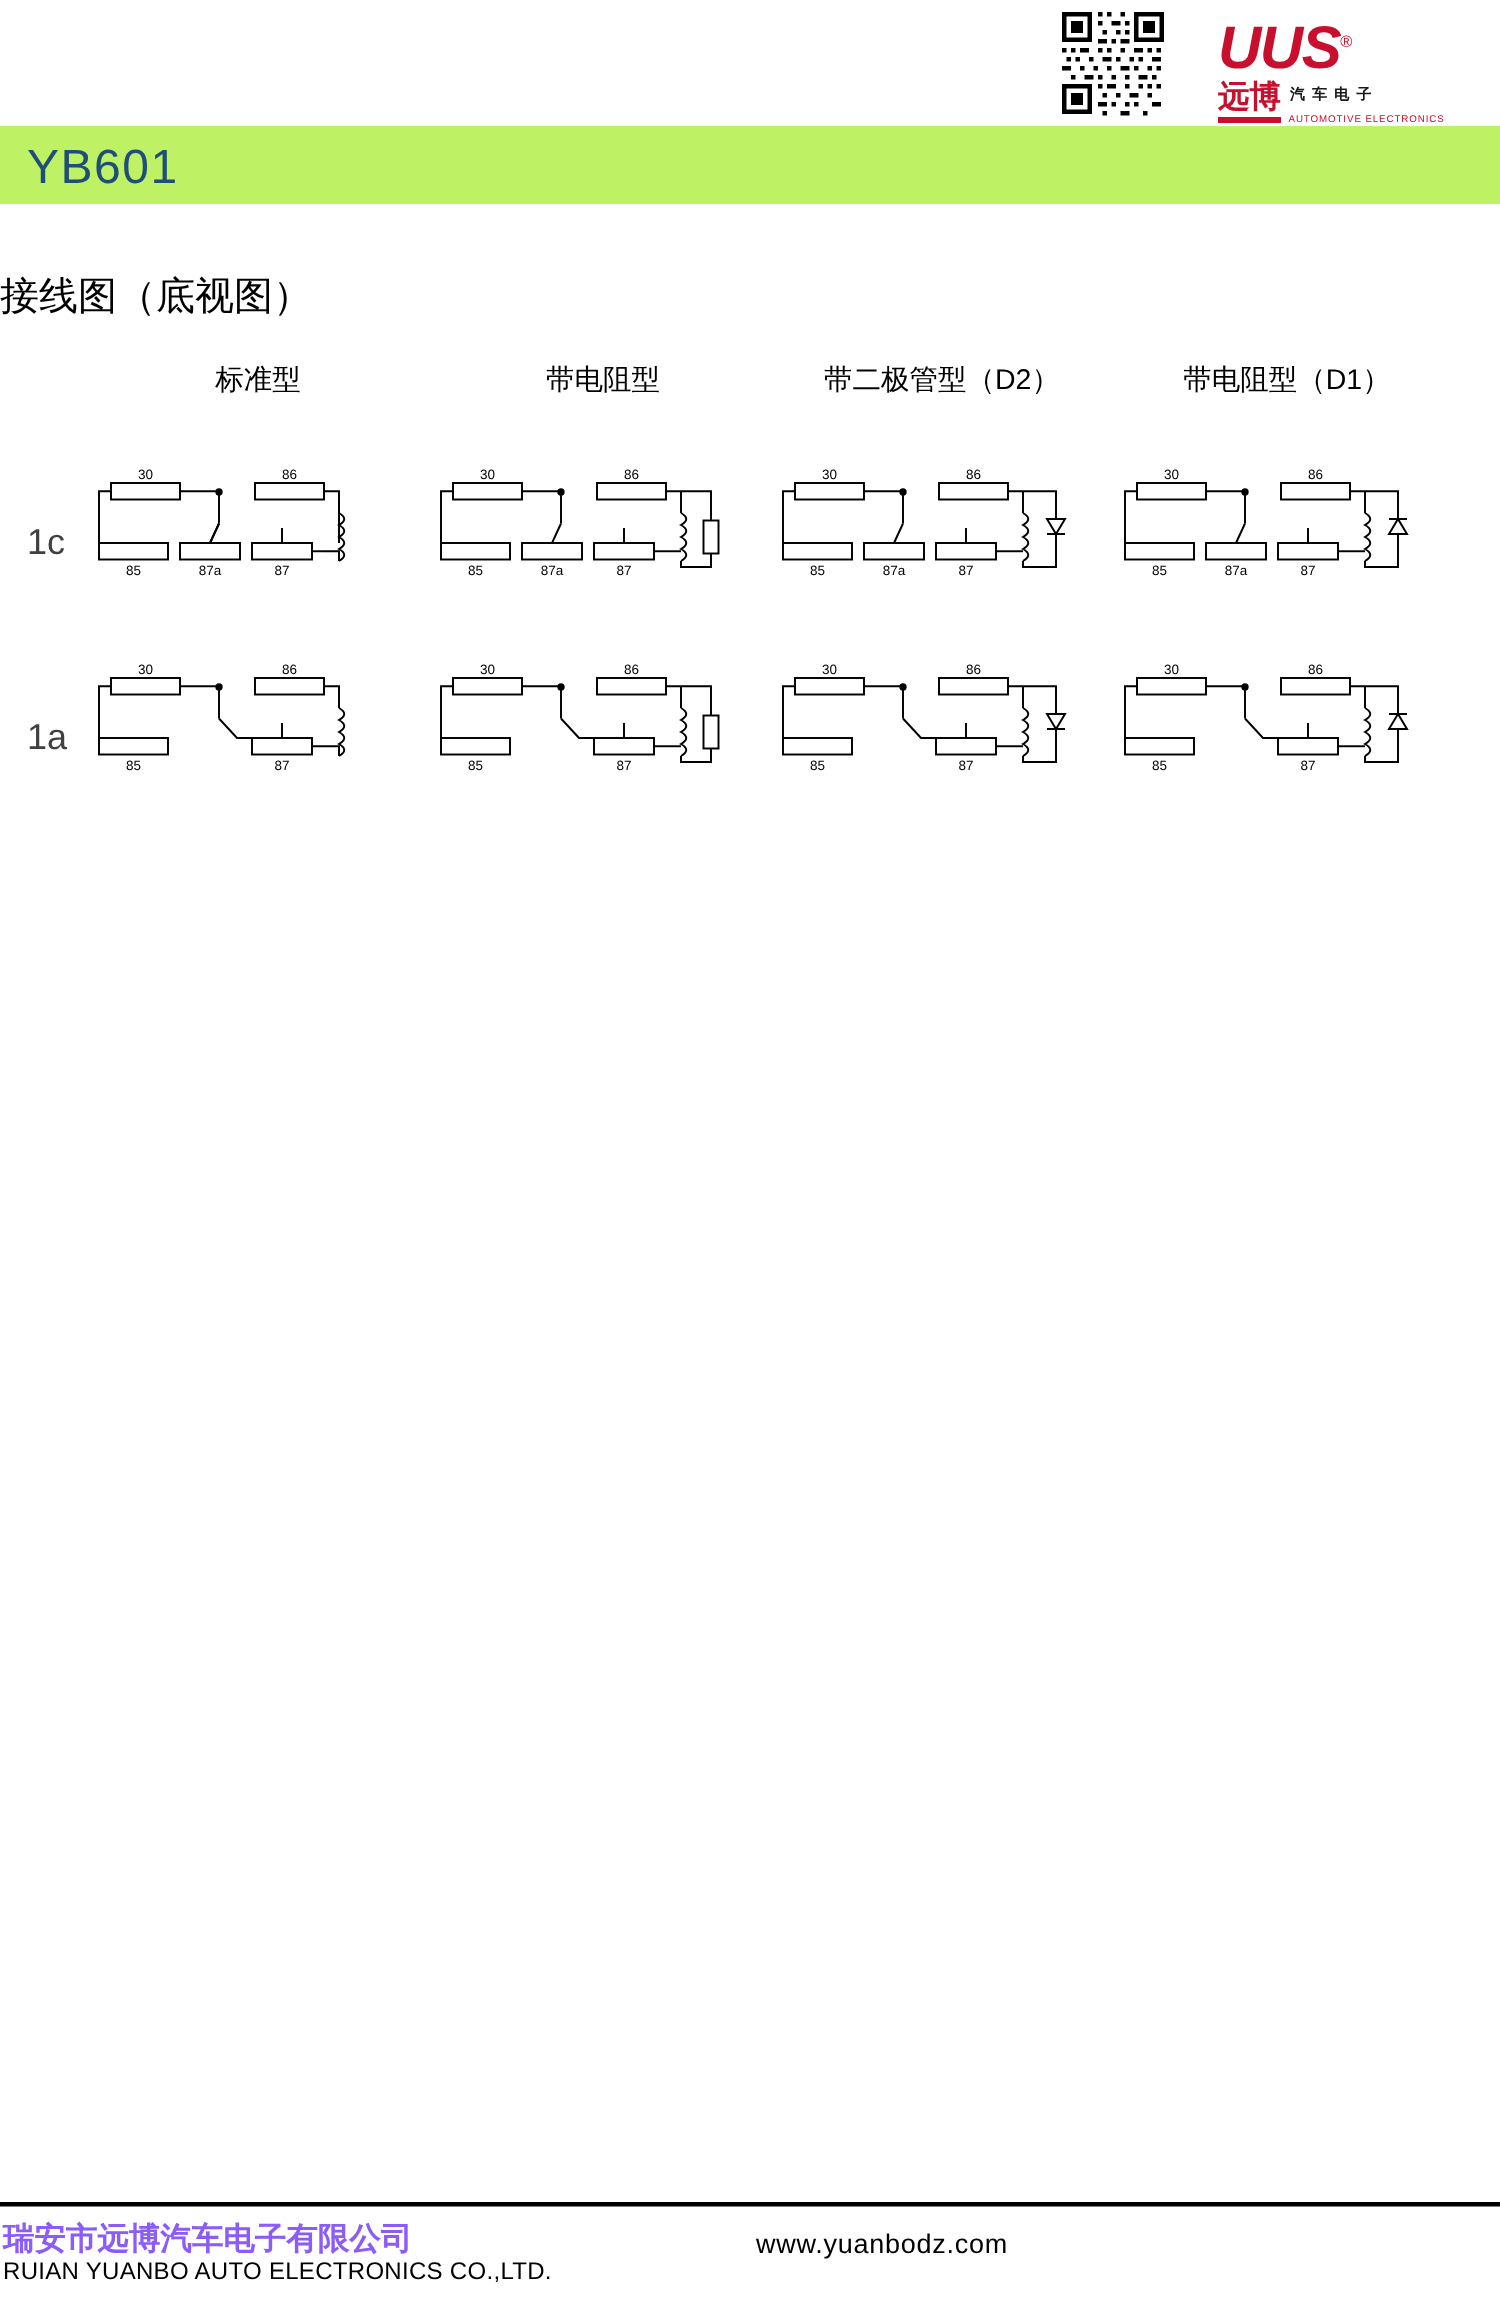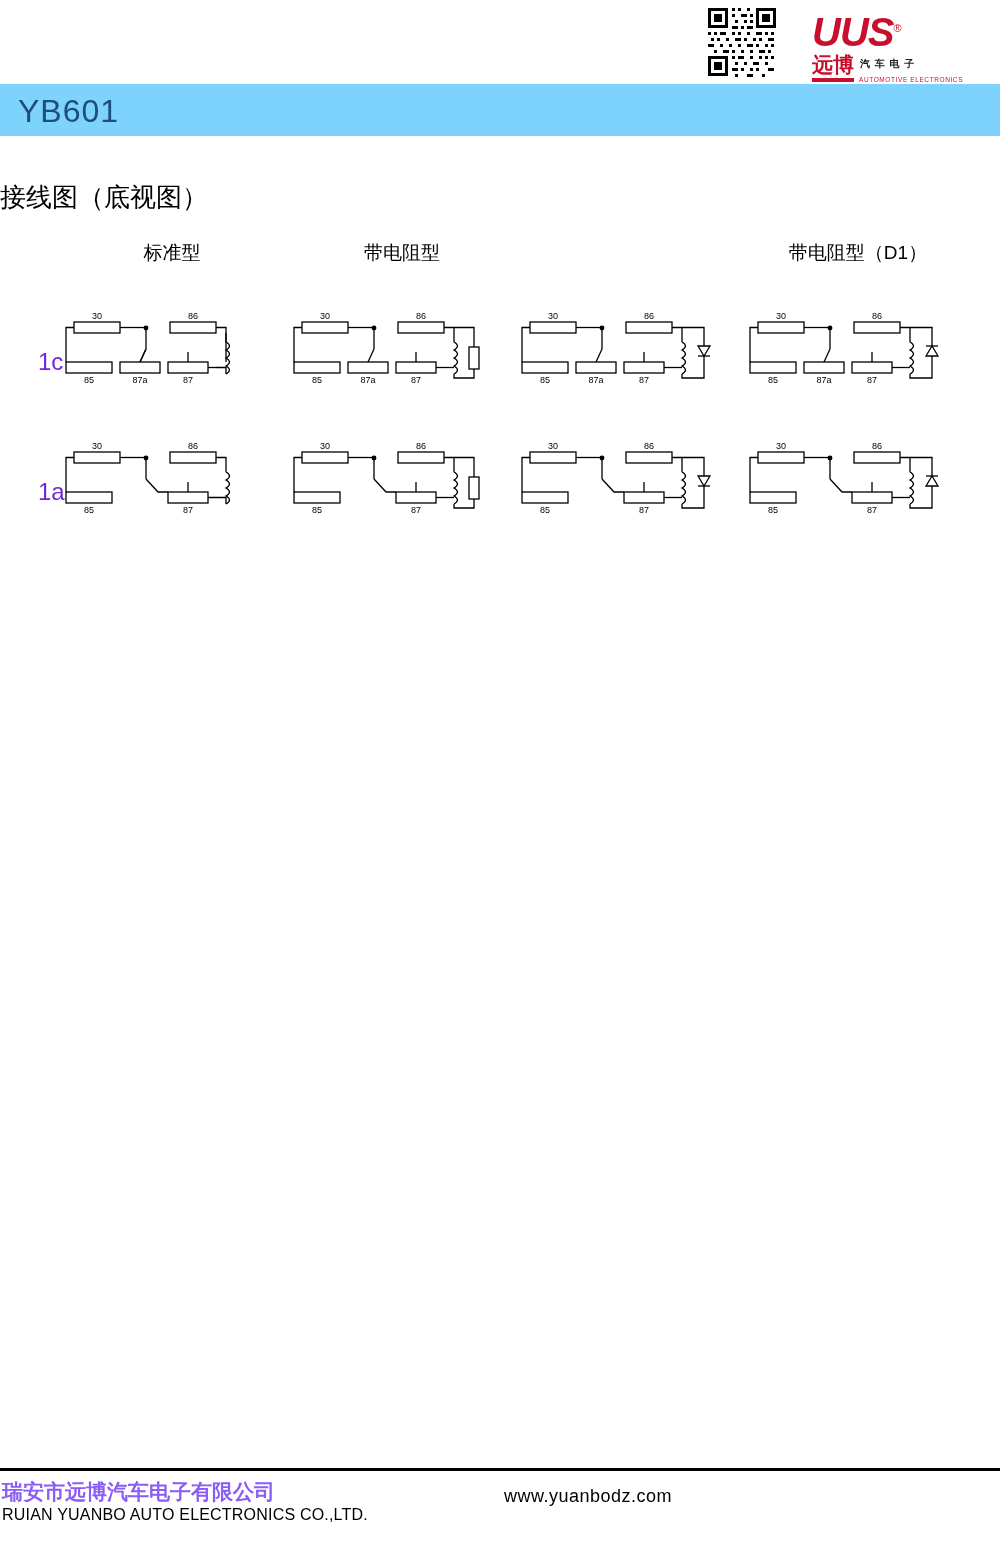--- a/index.html
+++ b/index.html
@@ -91,21 +91,21 @@
     letter-spacing: 0.6px;
   }
 
   
   .title-band {
     position: absolute;
     top: 84px;
     left: 0;
     width: 1000px;
     height: 52px;
-    background: #7dd3fc;
+    background: #bef264;
   }
   .title-band .model {
     position: absolute;
     left: 18px;
     top: 9px;
     font-size: 32px;
     color: #1f4e79;
     letter-spacing: 1px;
   }
 
@@ -138,23 +138,22 @@
     width: 240px;
   }
   .col-header.c0 { left: 52px; }
   .col-header.c1 { left: 282px; }
   .col-header.c2 { left: 508px; }
   .col-header.c3 { left: 738px; }
 
   .row-label {
     position: absolute;
     font-size: 24px;
-    color: #6d28d9;
+    color: #404040;
     left: 18px;
-    margin-left: 20px;
   }
   .row-label.r0 { top: 108px; }
   .row-label.r1 { top: 238px; }
 
   .cell {
     position: absolute;
     width: 240px;
     height: 120px;
   }
   .cell.r0 { top: 60px; }
@@ -314,20 +313,21 @@
   <div class="model">YB601</div>
 </div>
 
 <div class="section-heading">接线图（底视图）</div>
 
 <div class="grid">
 
   <div class="col-headers">
     <div class="col-header c0">标准型</div>
     <div class="col-header c1">带电阻型</div>
+    <div class="col-header c2">带二极管型（D2）</div>
     <div class="col-header c3">带电阻型（D1）</div>
   </div>
 
   <div class="row-label r0">1c</div>
   <div class="row-label r1">1a</div>
 
   <div class="cell r0 c0">
     <svg width="200" height="110" viewBox="0 0 200 110" xmlns="http://www.w3.org/2000/svg">
       <g stroke="#000" stroke-width="1.3" fill="none">
 

